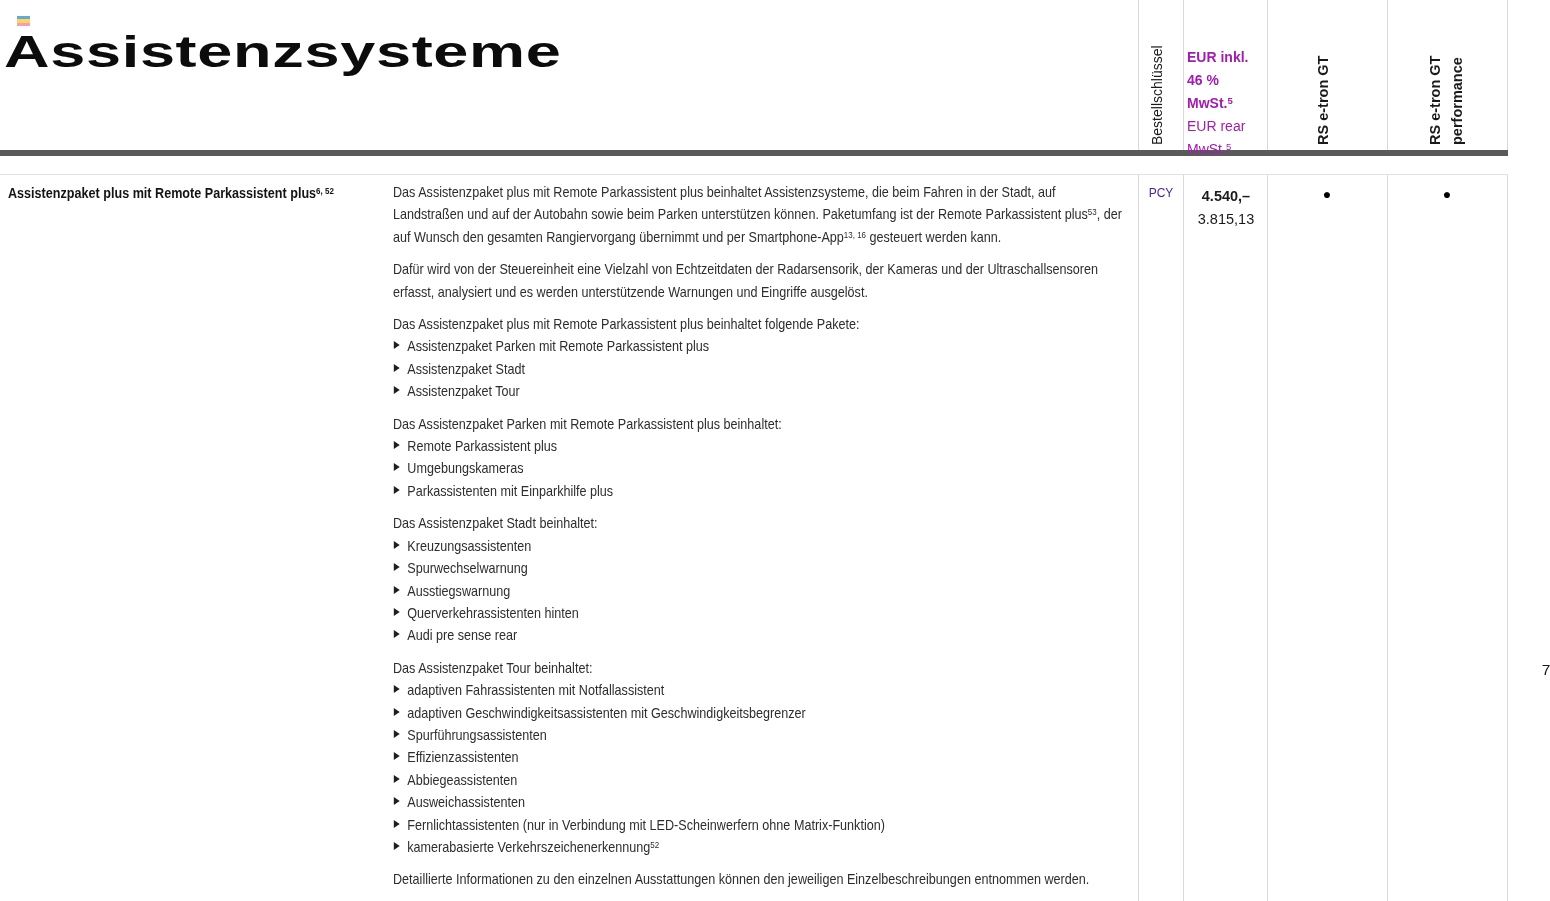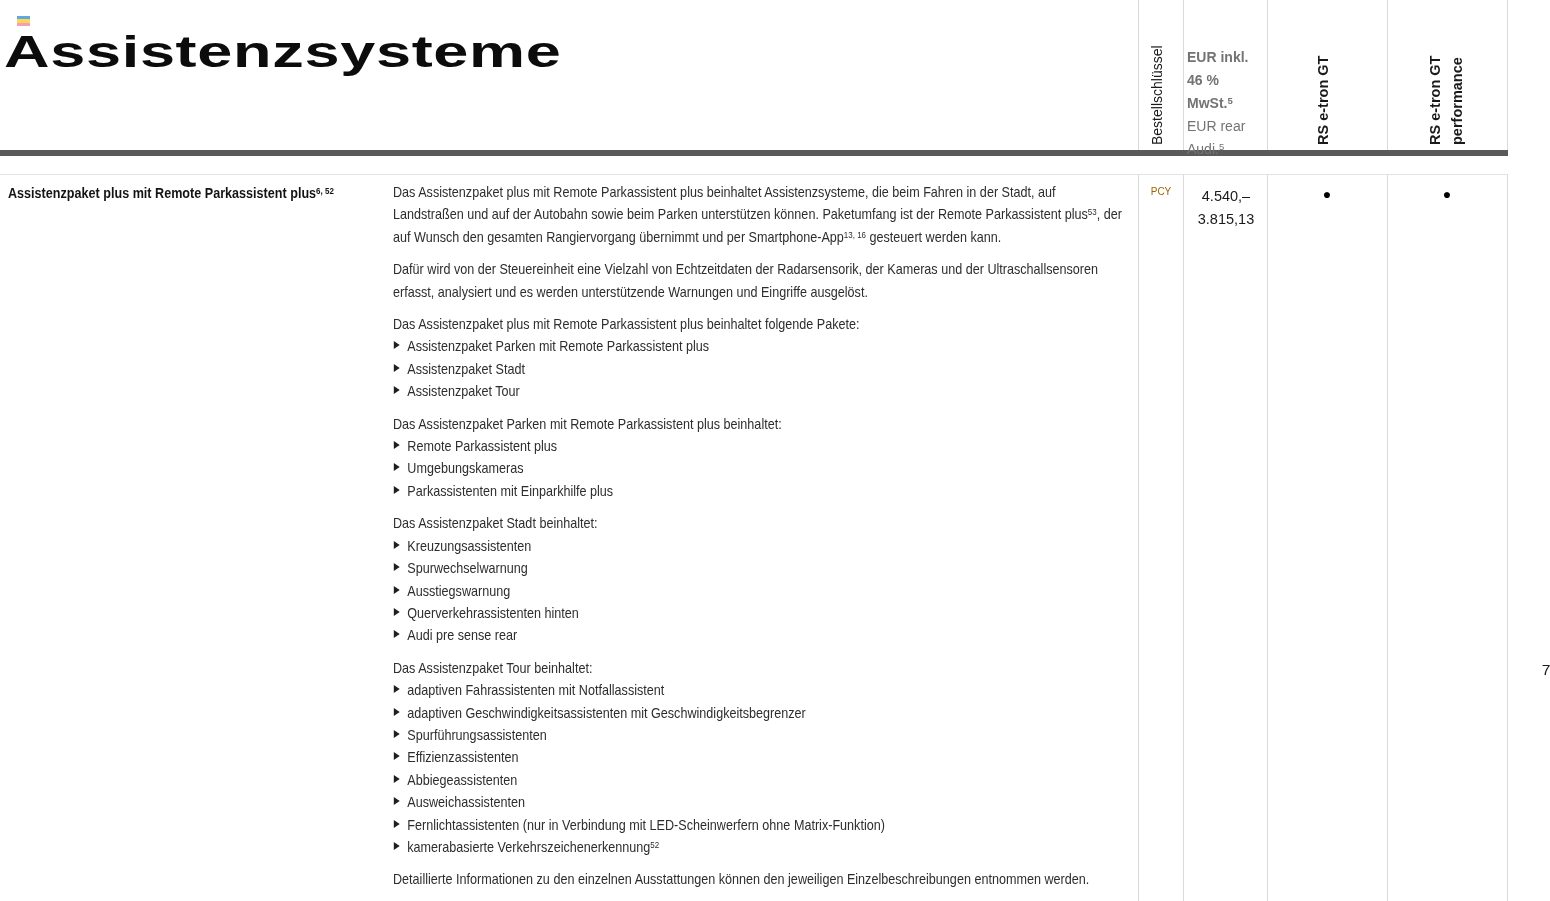--- a/index.html
+++ b/index.html
@@ -23,41 +23,41 @@
   .vb{position:absolute;top:175px;height:726px;width:1px;background:#d9d9d9;}
   .bar{position:absolute;left:0;top:150px;width:1508px;height:6px;background:#5a5a5a;}
   .rowline{position:absolute;left:0;top:174px;width:1508px;height:1px;background:#e3e3e3;}
 
   
   .rot{position:absolute;transform:rotate(-90deg);transform-origin:0 100%;white-space:nowrap;}
   .rot-code{left:1169px;top:125px;width:150px;height:20px;font-size:14px;color:#1a1a1a;}
   .rot-m1{left:1335px;top:125px;width:150px;height:20px;font-size:14.5px;font-weight:bold;}
   .rot-m2{left:1468px;top:101px;width:150px;height:44px;font-size:14.5px;font-weight:bold;line-height:22px;}
 
-  .eur-head{position:absolute;left:1187px;top:46px;width:80px;font-size:14px;line-height:23px;color:#737373;}
+  .eur-head{position:absolute;left:1187px;top:46px;width:80px;font-size:14px;line-height:23px;color:#a21caf;}
   .eur-head .b{font-weight:bold;}
 
   sup{font-size:9.5px;line-height:0;vertical-align:4px;}
 
   
   .row-title{position:absolute;left:8px;top:184px;width:450px;font-size:15px;font-weight:bold;color:#141414;
              transform:scaleX(0.84);transform-origin:0 0;}
   .desc{position:absolute;left:393px;top:181px;width:877px;font-size:15px;line-height:22.4px;color:#2d2d2d;
         transform:scaleX(0.84);transform-origin:0 0;}
   .desc p{margin:0 0 10px;}
   .desc p.intro{margin:0;}
   .desc ul{list-style:none;margin:0 0 10px;padding:0;}
   .desc li{position:relative;padding-left:17px;}
   .tri{position:absolute;left:1px;top:6px;width:0;height:0;
        border-left:7px solid #1f1f1f;border-top:4.5px solid transparent;border-bottom:4.5px solid transparent;}
   .desc p.closing{margin:0;}
 
-  .code-cell{position:absolute;left:1138px;top:186px;width:46px;text-align:center;font-size:10px;color:#a16207;}
+  .code-cell{position:absolute;left:1138px;top:186px;width:46px;text-align:center;font-size:12px;color:#4c1d95;}
   .price-cell{position:absolute;left:1190px;top:185px;width:72px;text-align:center;font-size:14.5px;line-height:22.5px;color:#1a1a1a;}
-  .price-incl{font-weight:normal;}
+  .price-incl{font-weight:bold;}
   .dot{position:absolute;top:186px;width:14px;text-align:center;font-size:14px;line-height:16px;color:#000;}
   .dot-1{left:1320px;} .dot-2{left:1440px;}
 
   .pageno{position:absolute;left:1523px;top:661px;width:36px;text-align:right;font-size:15.5px;color:#1a1a1a;}
 </style>
 </head>
 <body>
 
 <div class="page">
 
@@ -79,21 +79,21 @@
   <div class="vb" style="left:1387px"></div>
   <div class="vb" style="left:1507px"></div>
   <div class="bar"></div>
   <div class="rowline"></div>
 
   <div class="rot rot-code">Bestellschlüssel</div>
   <div class="eur-head">
     <div class="b"><span>EUR inkl.</span></div>
     <div class="b"><span>46 % MwSt.</span><sup>5</sup></div>
     <div><span>EUR rear</span></div>
-    <div><span>Audi.</span><sup>5</sup></div>
+    <div><span>MwSt.</span><sup>5</sup></div>
   </div>
   <div class="rot rot-m1">RS e-tron GT</div>
   <div class="rot rot-m2">
     <div>RS e-tron GT</div>
     <div>performance</div>
   </div>
 
   <div class="row-title">
     <span>Assistenzpaket plus mit Remote Parkassistent plus</span><sup>6, 52</sup>
   </div>

